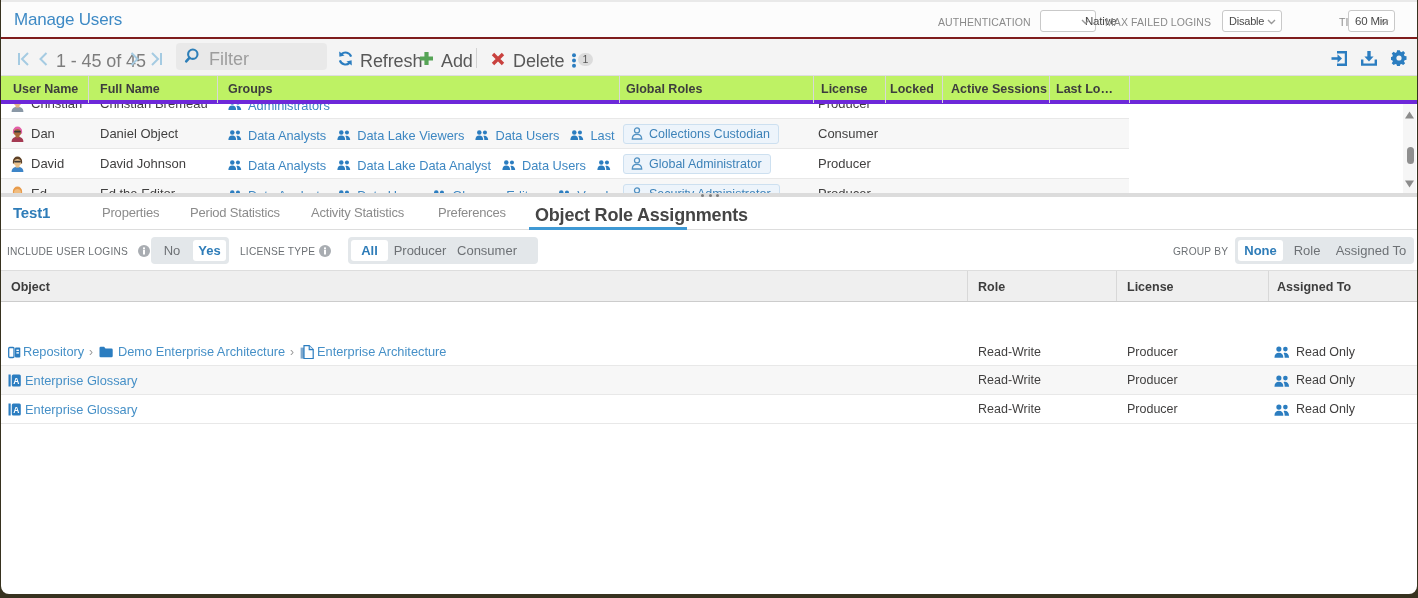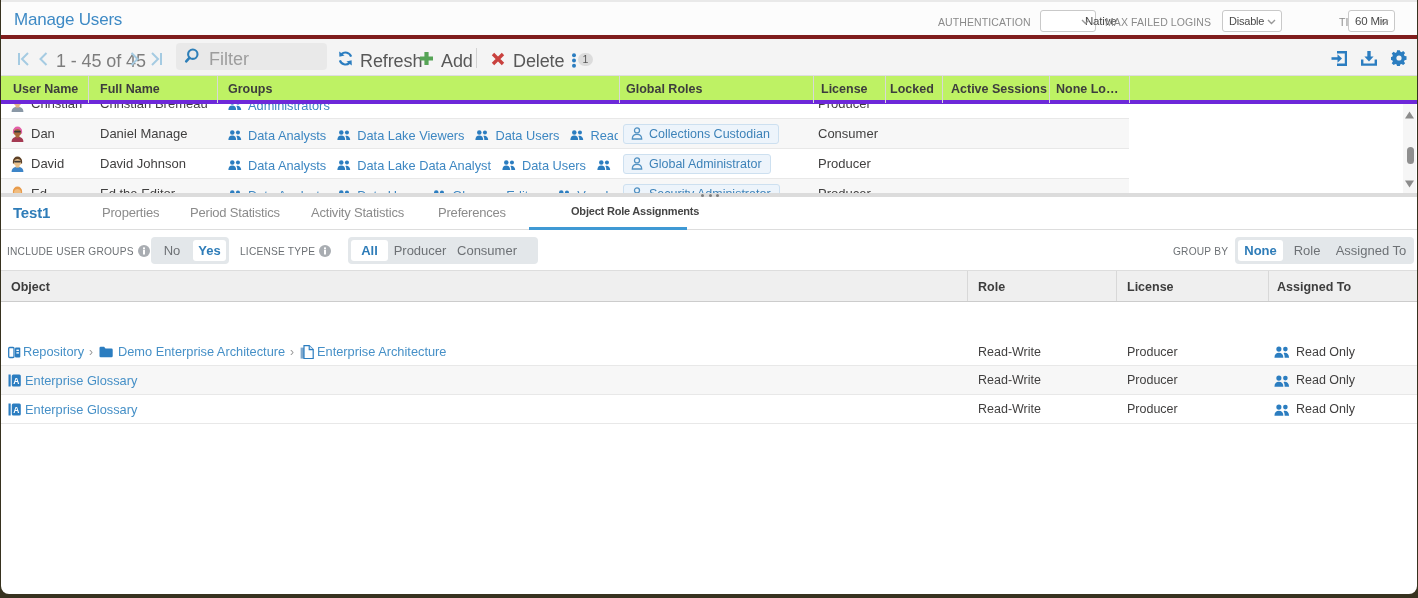--- a/index.html
+++ b/index.html
@@ -6,21 +6,21 @@
   html,body { width:1418px; height:598px; overflow:hidden; }
   body { background:#37321f; font-family:"Liberation Sans", sans-serif; position:relative; }
   #panel { position:absolute; left:1px; top:0; width:1416px; height:594px;
            background:#fff;
            border-radius:0 0 8px 8px; overflow:hidden; }
   #topstrip { position:absolute; left:0; top:0; width:100%; height:2px; background:#e9e9e9; z-index:9; }
   .abs { position:absolute; }
 
   
   #titlebar { position:absolute; left:0; top:2px; width:100%; height:37px;
-              background:#fcfcfc; border-bottom:4px solid #7f1d1d; }
+              background:#fcfcfc; border-bottom:2px solid #7f1d1d; }
   #titlebar h1 { position:absolute; left:13px; top:8px; font-size:17px; font-weight:normal;
                  color:#3e8ac5; letter-spacing:-0.2px; }
   .toplabel { font-size:10.5px; color:#8a8a8a; letter-spacing:0.1px; position:absolute; top:14px; }
   .sel { position:absolute; top:8px; height:22px; background:#fff; border:1px solid #c9c9c9;
          border-radius:3px; font-size:11.5px; color:#4a4a4a; line-height:20px; padding-left:6px; letter-spacing:-0.2px; }
   .sel svg { position:absolute; right:5px; top:8px; }
 
   
   #toolbar { position:absolute; left:0; top:39px; width:100%; height:37px;
              background:#f4f4f4; border-bottom:1px solid #dedede; }
@@ -164,21 +164,21 @@
   </div>
 
   <div id="ghead">
     <span class="gh" style="left:12px;">User Name</span>
     <span class="gh" style="left:99px;">Full Name</span>
     <span class="gh" style="left:227px;">Groups</span>
     <span class="gh" style="left:625px;">Global Roles</span>
     <span class="gh" style="left:820px;">License</span>
     <span class="gh" style="left:889px;">Locked</span>
     <span class="gh" style="left:950px;">Active Sessions</span>
-    <span class="gh" style="left:1055px;">None Lo…</span>
+    <span class="gh" style="left:1055px;">Last Lo…</span>
     <div class="gsep" style="left:87px;"></div>
     <div class="gsep" style="left:216px;"></div>
     <div class="gsep" style="left:618px;"></div>
     <div class="gsep" style="left:812px;"></div>
     <div class="gsep" style="left:884px;"></div>
     <div class="gsep" style="left:941px;"></div>
     <div class="gsep" style="left:1048px;"></div>
     <div class="gsep" style="left:1128px;"></div>
   </div>
 
@@ -204,42 +204,42 @@
   </div>
       <div class="grow" style="top:15px; background:#f7f7f7;">
     <svg class="avatar" width="15" height="16" viewBox="0 0 15 16">
    <path d="M1.6 16 C1.6 12.3 4.1 10.8 7.5 10.8 C10.9 10.8 13.4 12.3 13.4 16 z" fill="#a43a52"></path>
    <rect x="5.6" y="8.2" width="3.8" height="3.4" fill="#a96a3c"></rect>
    <circle cx="7.5" cy="5.7" r="4.2" fill="#a96a3c"></circle>
    <path d="M2.9 7.6 L2.9 5.2 A4.6 4.6 0 0 1 12.1 5.2 L12.1 7.6 L10.9 7.6 L10.9 4.9 A3.9 3.9 0 0 0 4.1 4.9 L4.1 7.6 z" fill="#e35fa8"></path>
    <rect x="4.1" y="4.7" width="6.8" height="1.8" rx="0.9" fill="#3a3a3a"></rect>
  </svg>
     <span class="cell" style="left:30px;">Dan</span>
-    <span class="cell" style="left:99px;">Daniel Manage</span>
+    <span class="cell" style="left:99px;">Daniel Object</span>
     <div class="groups"><span class="grp"><svg class="gicon" width="14" height="10.92" viewBox="0 0 18 14">
   <circle cx="5.5" cy="3.2" r="2.9" fill="#2b7dc0"></circle>
   <path d="M0.5 13 C0.5 9 2.5 7.2 5.5 7.2 C8.5 7.2 10.5 9 10.5 13 z" fill="#2b7dc0"></path>
   <circle cx="12.8" cy="3.2" r="2.6" fill="#2b7dc0"></circle>
   <path d="M11.4 7.4 C14.5 7 16.8 9 17 13 L12 13 C12 10.5 11.5 8.8 10.8 7.8 z" fill="#2b7dc0"></path>
 </svg><span class="glink">Data Analysts</span></span><span class="grp"><svg class="gicon" width="14" height="10.92" viewBox="0 0 18 14">
   <circle cx="5.5" cy="3.2" r="2.9" fill="#2b7dc0"></circle>
   <path d="M0.5 13 C0.5 9 2.5 7.2 5.5 7.2 C8.5 7.2 10.5 9 10.5 13 z" fill="#2b7dc0"></path>
   <circle cx="12.8" cy="3.2" r="2.6" fill="#2b7dc0"></circle>
   <path d="M11.4 7.4 C14.5 7 16.8 9 17 13 L12 13 C12 10.5 11.5 8.8 10.8 7.8 z" fill="#2b7dc0"></path>
 </svg><span class="glink">Data Lake Viewers</span></span><span class="grp"><svg class="gicon" width="14" height="10.92" viewBox="0 0 18 14">
   <circle cx="5.5" cy="3.2" r="2.9" fill="#2b7dc0"></circle>
   <path d="M0.5 13 C0.5 9 2.5 7.2 5.5 7.2 C8.5 7.2 10.5 9 10.5 13 z" fill="#2b7dc0"></path>
   <circle cx="12.8" cy="3.2" r="2.6" fill="#2b7dc0"></circle>
   <path d="M11.4 7.4 C14.5 7 16.8 9 17 13 L12 13 C12 10.5 11.5 8.8 10.8 7.8 z" fill="#2b7dc0"></path>
 </svg><span class="glink">Data Users</span></span><span class="grp"><svg class="gicon" width="14" height="10.92" viewBox="0 0 18 14">
   <circle cx="5.5" cy="3.2" r="2.9" fill="#2b7dc0"></circle>
   <path d="M0.5 13 C0.5 9 2.5 7.2 5.5 7.2 C8.5 7.2 10.5 9 10.5 13 z" fill="#2b7dc0"></path>
   <circle cx="12.8" cy="3.2" r="2.6" fill="#2b7dc0"></circle>
   <path d="M11.4 7.4 C14.5 7 16.8 9 17 13 L12 13 C12 10.5 11.5 8.8 10.8 7.8 z" fill="#2b7dc0"></path>
-</svg><span class="glink">Read</span></span></div>
+</svg><span class="glink">Last</span></span></div>
     <div class="pill"><svg width="12" height="13" viewBox="0 0 12 13">
   <circle cx="6" cy="3.4" r="2.5" stroke="#5191c2" stroke-width="1.3" fill="none"></circle>
   <path d="M1.3 12 C1.3 8.9 3.1 7.4 6 7.4 C8.9 7.4 10.7 8.9 10.7 12 z" stroke="#5191c2" stroke-width="1.3" fill="none"></path>
 </svg>Collections Custodian</div>
     <span class="cell" style="left:817px;">Consumer</span>
   </div>
       <div class="grow" style="top:45px; background:#ffffff;">
     <svg class="avatar" width="15" height="16" viewBox="0 0 15 16">
    <path d="M1.6 16 C1.6 12.3 4.1 10.8 7.5 10.8 C10.9 10.8 13.4 12.3 13.4 16 z" fill="#3d85c8"></path>
    <rect x="5.6" y="8.2" width="3.8" height="3.4" fill="#eac28e"></rect>
@@ -330,26 +330,26 @@
         <path d="M4.5 7.5 L9 0.5 H0z" fill="#8c8c8c"></path>
       </svg>
   </div>
 
   <div id="tabsrow">
     <span class="tab" style="left:12px; font-size:15px; font-weight:bold; color:#2e7cb8; top:7px;">Test1</span>
     <span class="tab" style="left:101px;">Properties</span>
     <span class="tab" style="left:189px;">Period Statistics</span>
     <span class="tab" style="left:310px;">Activity Statistics</span>
     <span class="tab" style="left:437px;">Preferences</span>
-    <span class="tab" style="left:534px; color:#454545; font-weight:bold; font-size:11px;margin-left:36px;">Object Role Assignments</span>
+    <span class="tab" style="left:534px; color:#454545; font-weight:bold; font-size:18px;">Object Role Assignments</span>
   </div>
   <div id="tabline"></div>
 
   <div id="btoolbar">
-    <span class="blabel" style="left:6px;">INCLUDE USER GROUPS</span>
+    <span class="blabel" style="left:6px;">INCLUDE USER LOGINS</span>
     <svg class="abs" style="left:137px; top:15px;" width="12" height="12" viewBox="0 0 12 12">
         <circle cx="6" cy="6" r="6" fill="#a9adb2"></circle>
         <rect x="5" y="5" width="2" height="4.5" fill="#fff"></rect>
         <rect x="5" y="2.4" width="2" height="2" fill="#fff"></rect>
       </svg>
     <div class="segbox" style="left:150px; width:78px;">
       <span class="seg" style="left:0; width:42px;">No</span>
       <div class="segon" style="left:42px; width:33px;">Yes</div>
     </div>
     <span class="blabel" style="left:239px;">LICENSE TYPE</span>

